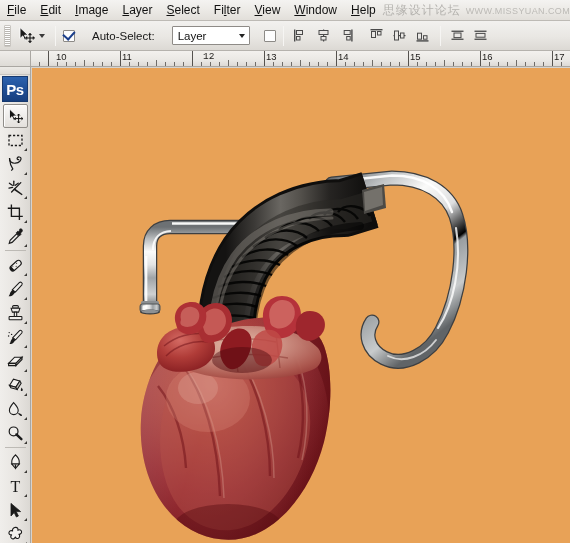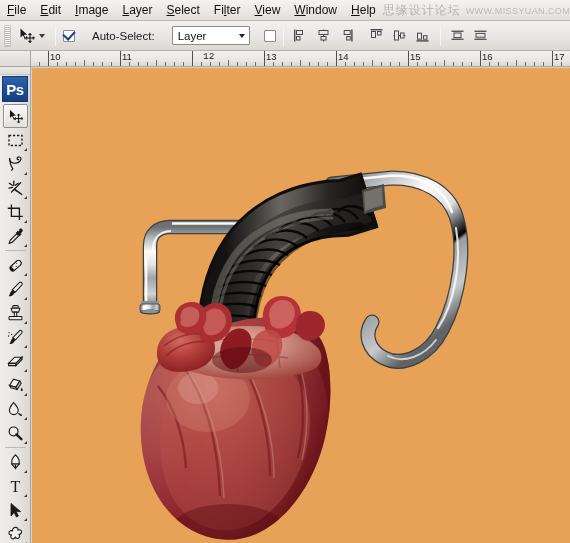--- a/index.html
+++ b/index.html
@@ -277,21 +277,21 @@
         </svg>
       </span>
 
     </div>
   </div>
 
   <div class="ruler-corner"></div>
 
   <div class="ruler-h" id="ruler-h">
       <div class="tick major" style="left: 17px;"></div>
-      <div class="ruler-num" style="left: 19px;">10</div>
+      <div class="ruler-num" style="left: 25px;">10</div>
       <div class="tick minor" style="left: 26px;"></div>
       <div class="tick minor" style="left: 35px;"></div>
       <div class="tick minor" style="left: 44px;"></div>
       <div class="tick mid" style="left: 53px;"></div>
       <div class="tick minor" style="left: 62px;"></div>
       <div class="tick minor" style="left: 71px;"></div>
       <div class="tick minor" style="left: 80px;"></div>
       <div class="tick major" style="left: 89px;"></div>
       <div class="ruler-num" style="left: 91px;">11</div>
       <div class="tick minor" style="left: 98px;"></div>

